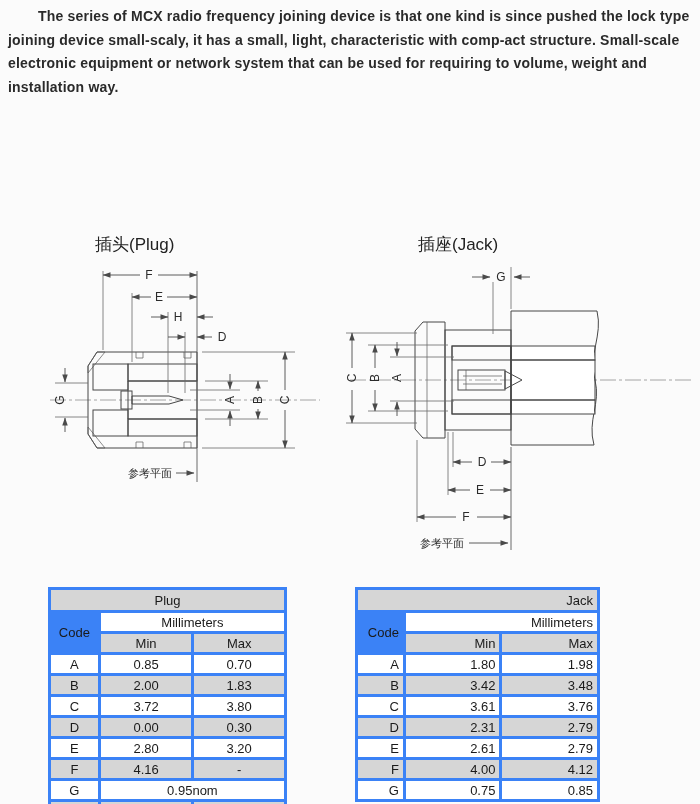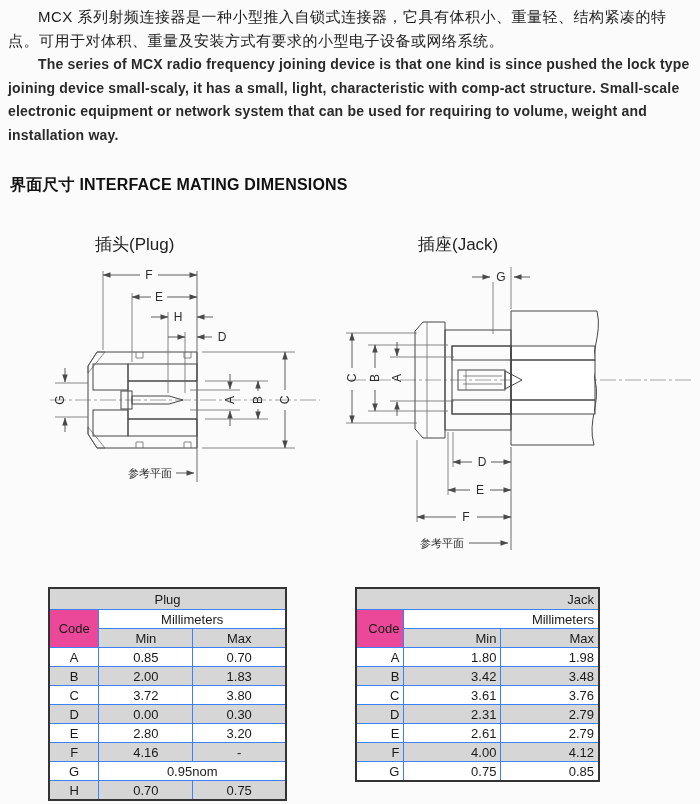--- a/index.html
+++ b/index.html
@@ -22,38 +22,36 @@
   .jack-svg{left:345px;top:258px;}
   svg .outline{stroke:#474747;stroke-width:1;fill:none;}
   svg .thin{stroke:#5a5a5a;stroke-width:0.7;fill:none;}
   svg .ext{stroke:#6b6b6b;stroke-width:0.8;fill:none;}
   svg .dim{stroke:#4a4a4a;stroke-width:0.9;fill:none;}
   svg .cl{stroke:#8f8f8f;stroke-width:0.8;fill:none;stroke-dasharray:16 3 3 3;}
   svg .ref{stroke:#5a5a5a;stroke-width:0.9;fill:none;}
   svg text{font-family:"Liberation Sans", sans-serif;font-size:12px;fill:#2b2b2b;}
   svg text.cjk{font-size:11px;}
   .dim-table{position:absolute;border-collapse:collapse;text-align:center;font-size:13px;color:#1a1a1a;background:#fff;border:2px solid #333;}
-  .dim-table td{border:1px solid #3b82f6;height:18px;padding:0 4px;}
+  .dim-table td{border:3px solid #3b82f6;height:18px;padding:0 4px;}
   .dim-table tr.shade td{background:#d6d6d6;}
-  .dim-table td.nobg{background:#ec4899;}
+  .dim-table td.nobg{background:#3b82f6;}
   .dim-table tr.title-row td{height:20px;}
   .plug-table{left:48px;top:587px;width:239px;}
   .jack-table{left:355px;top:587px;width:245px;text-align:right;}
 </style>
 </head>
 <body>
 
 <div class="page">
 
   <div class="intro">
-    <p class="zh">MCX 系列射频连接器是一种小型推入自锁式连接器，它具有体积小、重量轻、结构紧凑的特点。可用于对体积、重量及安装方式有要求的小型电子设备或网络系统。</p>
     <p class="en">The series of MCX radio frequency joining device is that one kind is since pushed the lock type joining device small-scaly, it has a small, light, characteristic with comp-act structure. Small-scale electronic equipment or network system that can be used for requiring to volume, weight and installation way.</p>
   </div>
 
-  <h2 class="section-title"><span>界面尺寸</span> <span>INTERFACE MATING DIMENSIONS</span></h2>
 
   <div class="drawing-title plug-title">插头(Plug)</div>
   <div class="drawing-title jack-title">插座(Jack)</div>
 
   <svg class="draw plug-svg" width="285" height="252" viewBox="45 258 285 252">
     <defs>
       <marker id="ar1" viewBox="0 0 10 8" markerWidth="9" markerHeight="7" refX="9.5" refY="4" orient="auto-start-reverse">
         <path d="M0,0.5 L10,4 L0,7.5 Z" fill="#4a4a4a"></path>
       </marker>
       <pattern id="xh1" patternUnits="userSpaceOnUse" width="5" height="5">

